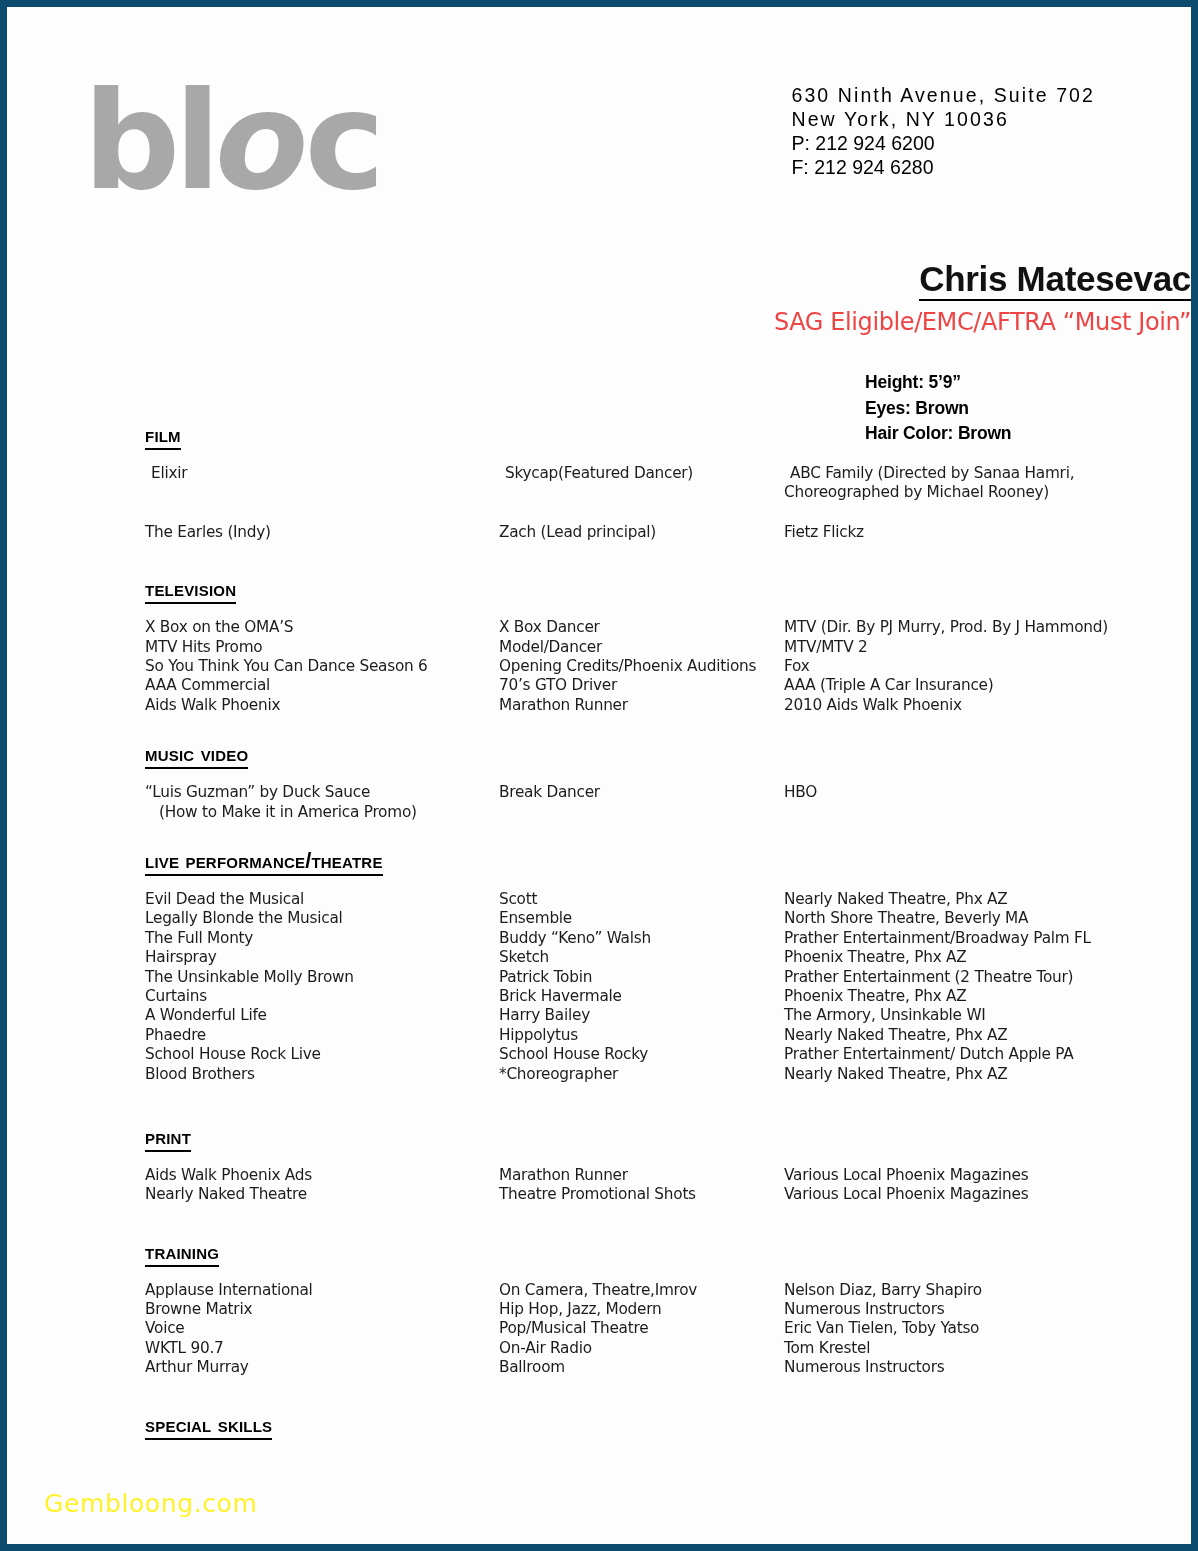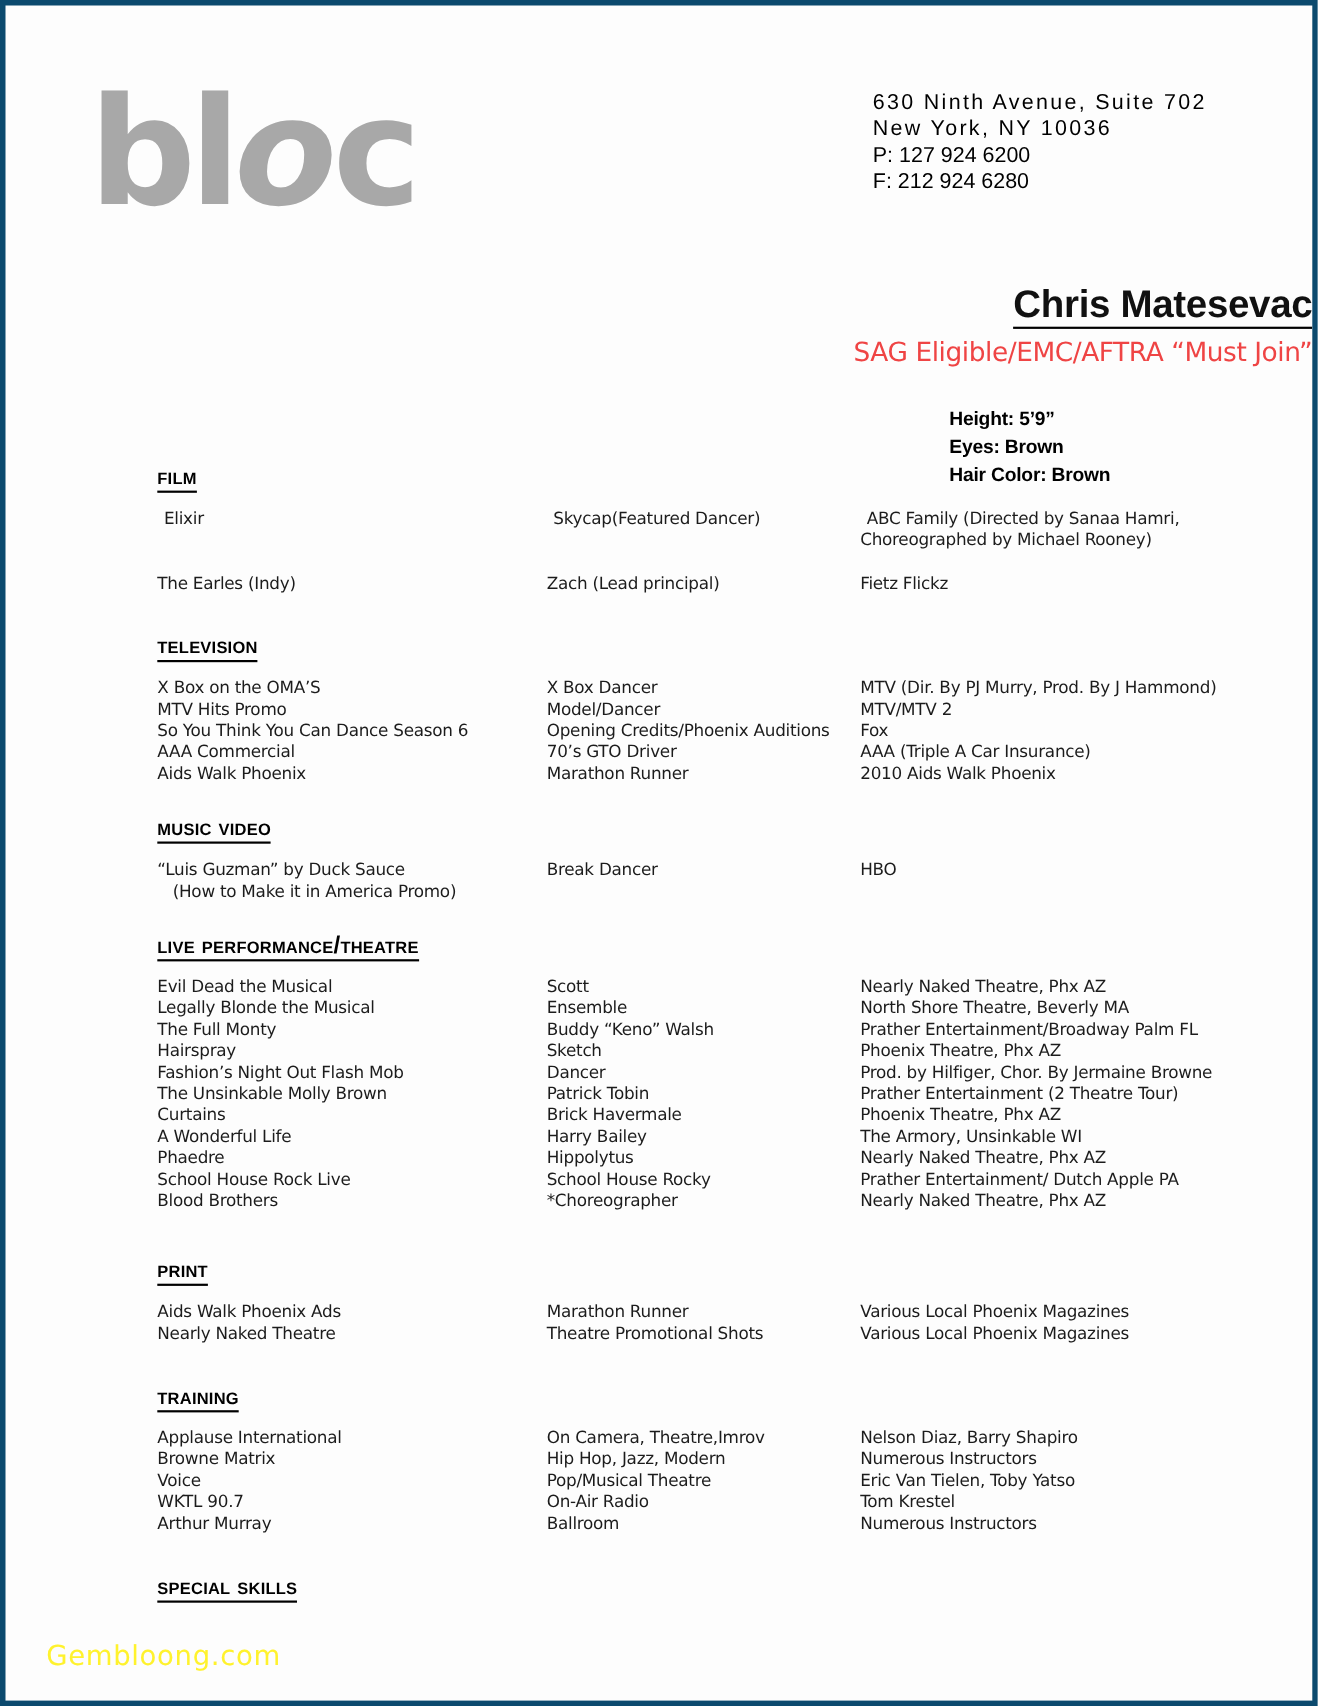--- a/index.html
+++ b/index.html
@@ -7,21 +7,21 @@
     margin: 0;
     padding: 0;
     background: #ffffff;
   }
   .page {
     position: relative;
     width: 1198px;
     height: 1551px;
     background: #fdfdfd;
     box-sizing: border-box;
-    border: 5px solid #0c4a6e;
+    border: 7px solid #0c4a6e;
     overflow: hidden;
     font-family: "Liberation Sans", sans-serif;
     color: #111111;
   }
 
   
   .header {
     position: absolute;
     top: 0;
     left: 0;
@@ -169,21 +169,21 @@
 <body>
 
 <div class="page">
 
   <div class="header">
     <div class="logo"><span>bl</span><span class="ital">o</span><span>c</span></div>
 
     <div class="address">
       <div class="wide">630 Ninth Avenue, Suite 702</div>
       <div class="wide">New York, NY 10036</div>
-      <div class="tight">P: 127 924 6200</div>
+      <div class="tight">P: 212 924 6200</div>
       <div class="tight">F: 212 924 6280</div>
     </div>
   </div>
 
   <div class="nameblock">
     <div><span class="cand-name">Chris Matesevac</span></div>
     <div class="cand-unions">SAG Eligible/EMC/AFTRA “Must Join”</div>
   </div>
 
   <div class="stats">
@@ -268,25 +268,20 @@
             <div class="c1">The Full Monty</div>
             <div class="c2">Buddy “Keno” Walsh</div>
             <div class="c3">Prather Entertainment/Broadway Palm FL</div>
           </div>
           <div class="row">
             <div class="c1">Hairspray</div>
             <div class="c2">Sketch</div>
             <div class="c3">Phoenix Theatre, Phx AZ</div>
           </div>
           <div class="row">
-            <div class="c1">Fashion’s Night Out Flash Mob</div>
-            <div class="c2">Dancer</div>
-            <div class="c3">Prod. by Hilfiger, Chor. By Jermaine Browne</div>
-          </div>
-          <div class="row">
             <div class="c1">The Unsinkable Molly Brown</div>
             <div class="c2">Patrick Tobin</div>
             <div class="c3">Prather Entertainment (2 Theatre Tour)</div>
           </div>
           <div class="row">
             <div class="c1">Curtains</div>
             <div class="c2">Brick Havermale</div>
             <div class="c3">Phoenix Theatre, Phx AZ</div>
           </div>
           <div class="row">

